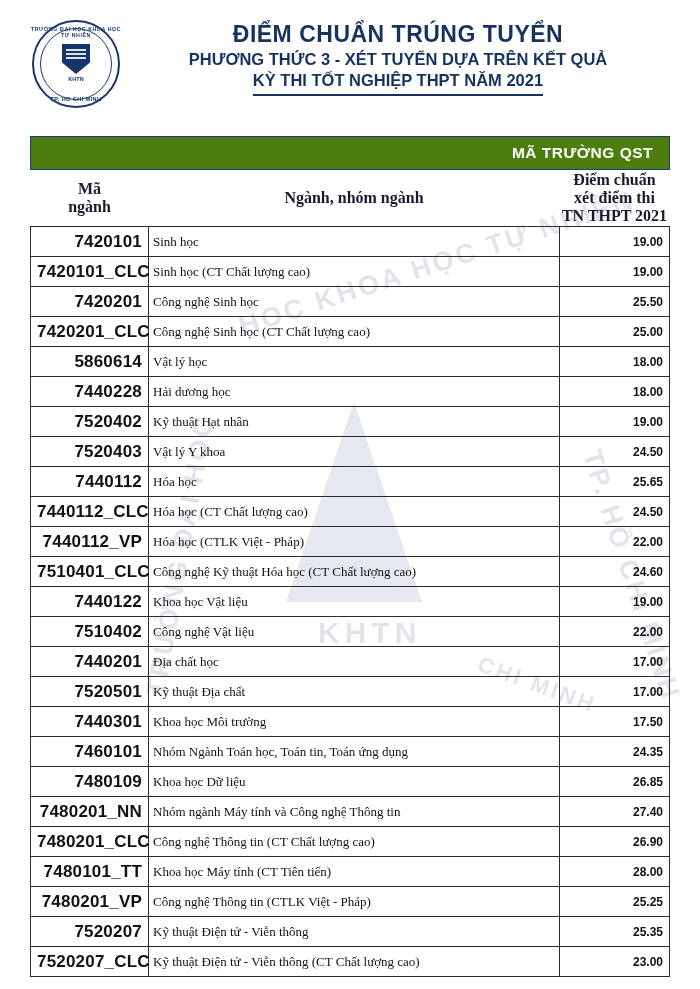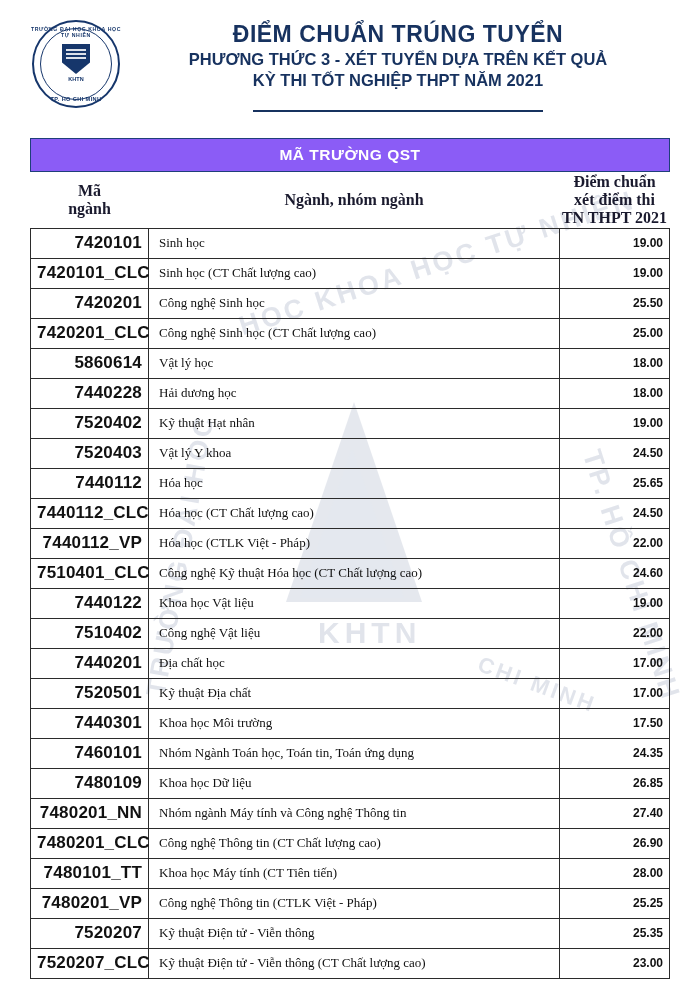--- a/index.html
+++ b/index.html
@@ -166,60 +166,60 @@
     letter-spacing: .5px;
     line-height: 1.25;
   }
   .title-sub1, .title-sub2 {
     font-family: Liberation Sans, sans-serif;
     font-weight: bold;
     font-size: 16.5px;
     color: #17325f;
     line-height: 1.3;
   }
-  .title-sub2 { border-bottom: 2px solid #17325f; display: inline-block; padding-bottom: 18px;}
+  .title-sub2 { border-bottom: 2px solid #17325f; display: inline-block; padding-bottom: 2px;}
 
   
   .table-wrap {
     margin-top: 26px;
   }
   table {
     width: 100%;
     border-collapse: collapse;
     table-layout: fixed;
   }
   .school-bar td {
-    background: #8b5cf6;
+    background: #4d7c0f;
     color: #ffffff;
-    text-align: center;
+    text-align: right;
     font-family: "Liberation Sans", sans-serif;
     font-weight: bold;
     font-size: 15.5px;
     letter-spacing: .5px;
-    padding: 7px 0;
+    padding: 7px 16px;
     border: 1px solid #1f3f7a;
   }
   tbody td {
     border: 1px solid #2b2b2b;
     font-size: 13px;
     padding: 4.5px 6px;
     color: #111;
     background: transparent;
     font-family: "Liberation Serif", serif;
   }
   td.c-code {
     text-align: right;
     font-weight: bold;
     font-family: Liberation Sans, sans-serif;
     font-size: 17px;
     letter-spacing: .2px;
   }
   td.c-name {
     text-align: left;
-    padding-left: 10px;
+    padding-left: 4px;
     font-size: 13px;
   }
   td.c-score {
     text-align: right;
     font-weight: bold;
     font-family: "Liberation Sans", sans-serif;
     font-size: 12px;
   }
   col.w-code { width: 118px; }
   col.w-name { width: auto; }

